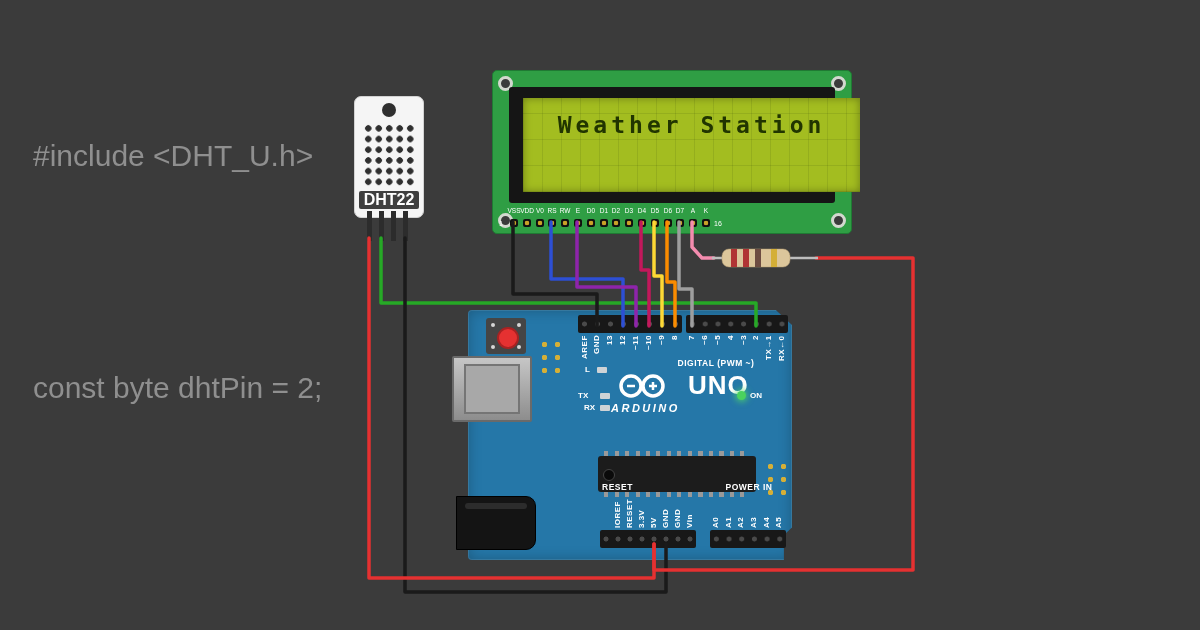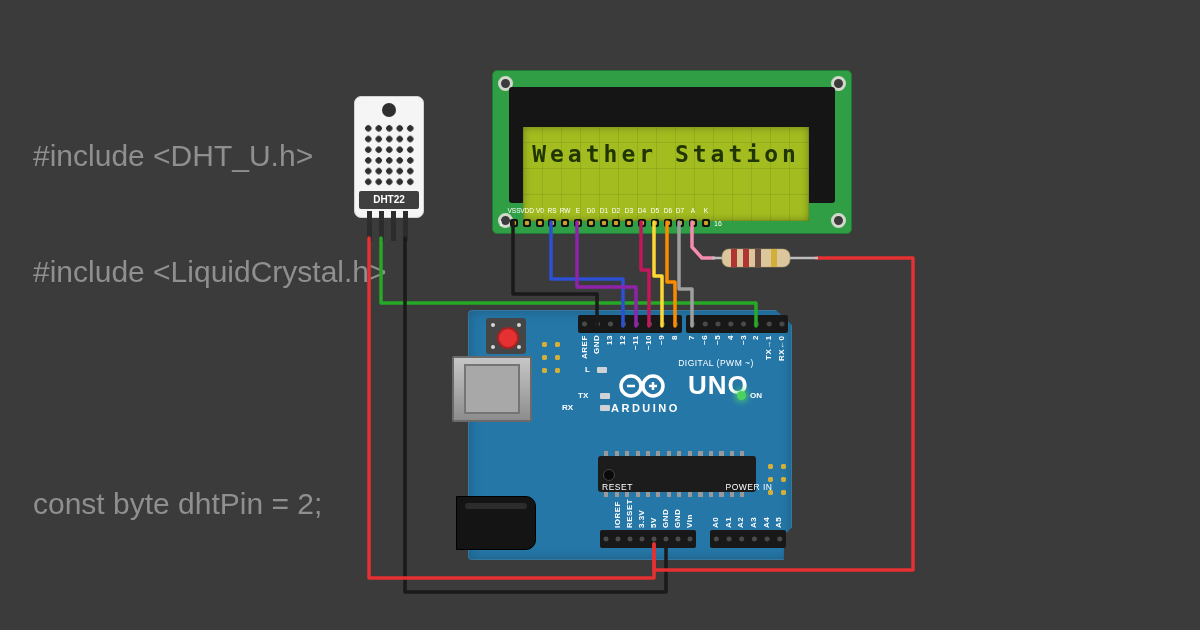--- a/index.html
+++ b/index.html
@@ -16,51 +16,51 @@
 
   
   .dht{position:absolute;left:354px;top:96px;width:68px;height:120px;background:#f5f5f5;
        border:1px solid #d2d2d2;border-radius:7px;z-index:20;}
   .dht-top-hole{position:absolute;left:27px;top:6px;width:14px;height:14px;border-radius:50%;background:#2f2f2f;}
   .dht-grid{position:absolute;left:8px;top:26px;width:52px;height:64px;
             background-image:radial-gradient(circle,#2f2f2f 2.9px,rgba(0,0,0,0) 3.4px);
             background-size:10.5px 10.7px;}
   .dht-pin{position:absolute;top:114px;width:5px;height:30px;background:#2c2c2c;}
   .dht-label{position:absolute;left:4px;top:94px;width:60px;height:18px;background:#3f3f3f;color:#fff;
-             font-size:10px;font-weight:bold;text-align:center;line-height:18px;border-radius:2px;}
+             font-size:16px;font-weight:bold;text-align:center;line-height:18px;border-radius:2px;}
 
   
   .lcd{position:absolute;left:492px;top:70px;width:358px;height:162px;background:#2f9e44;
        border:1px solid #1f7a33;border-radius:5px;z-index:20;}
   .lcd-hole{position:absolute;width:9px;height:9px;border-radius:50%;background:#3b3b3b;border:3px solid #d3d8cf;}
   .lcd-bezel{position:absolute;left:16px;top:16px;width:326px;height:116px;background:#151515;border-radius:3px;}
-  .lcd-screen{position:absolute;left:14px;top:11px;width:286px;height:94px;background:#a3bd20;
+  .lcd-screen{position:absolute;left:14px;top:11px;width:337px;height:94px;background:#a3bd20;
               box-shadow:inset 0 0 8px rgba(0,0,0,.35);
               background-image:repeating-linear-gradient(90deg,rgba(20,40,0,.10) 0 1px,transparent 1px 19px),
-                               repeating-linear-gradient(0deg,rgba(20,40,0,.10) 0 1px,transparent 1px 26px);margin-top:29px;}
+                               repeating-linear-gradient(0deg,rgba(20,40,0,.10) 0 1px,transparent 1px 26px);}
   .lcd-text{display:block;padding-top:14px;text-align:center;color:#213500;
             font-family:"DejaVu Sans Mono", monospace;font-weight:bold;font-size:23px;letter-spacing:4px;}
   .lcd-pin-label{position:absolute;top:136px;width:16px;text-align:center;color:#fff;font-size:6.5px;}
   .lcd-pin{position:absolute;top:148px;width:8px;height:8px;border-radius:2px;
            background:radial-gradient(circle,#c9a227 2px,#101010 2.6px);}
   .lcd-num{position:absolute;top:149px;color:#fff;font-size:7px;}
 
   
   .arduino{position:absolute;left:468px;top:310px;width:324px;height:250px;z-index:20;}
   .board{position:absolute;inset:0;background:#2577a8;border-radius:4px;
          clip-path:polygon(0 0,95% 0,100% 6%,100% 87%,97.5% 90%,97.5% 100%,0 100%);
          box-shadow:inset 0 0 0 1px rgba(255,255,255,.10), inset 0 0 14px rgba(0,0,0,.25);}
   .strip{position:absolute;height:18px;background-color:#181818;border-radius:2px;
          background-image:radial-gradient(circle,#4a4a4a 2.2px,rgba(0,0,0,0) 2.8px);
          background-size:13px 18px;}
   .vlabel{position:absolute;writing-mode:vertical-rl;transform:rotate(180deg);color:#fff;
           font-size:8px;font-weight:bold;width:11px;letter-spacing:.5px;}
   .vlabel.top{top:25px;height:37px;text-align:end;}
   .vlabel.bot{top:184px;height:34px;text-align:start;}
-  .hlabel{position:absolute;color:#fff;font-size:8.5px;font-weight:normal;letter-spacing:.5px;}
+  .hlabel{position:absolute;color:#fff;font-size:8.5px;font-weight:bold;letter-spacing:.5px;}
   .reset-btn{position:absolute;left:18px;top:8px;width:40px;height:36px;background:#454545;border-radius:3px;}
   .reset-cap{position:absolute;left:11px;top:9px;width:18px;height:18px;border-radius:50%;
              background:#e53131;border:2px solid #a82222;}
   .reset-pins{position:absolute;left:5px;top:5px;width:4px;height:4px;border-radius:50%;background:#d6d6d6;
               box-shadow:26px 0 #d6d6d6,0 22px #d6d6d6,26px 22px #d6d6d6;}
   .usb{position:absolute;left:-16px;top:46px;width:76px;height:62px;background:linear-gradient(#c6c6c6,#8d8d8d);
        border:2px solid #6a6a6a;border-radius:2px;}
   .usb-inner{position:absolute;inset:6px 10px;border:2px solid #757575;background:#a8a8a8;}
   .jack{position:absolute;left:-12px;top:186px;width:78px;height:52px;background:#141414;
         border-radius:0 10px 10px 0;border:1px solid #000;}
@@ -68,34 +68,33 @@
   .icsp{position:absolute;width:26px;height:39px;
         background-image:radial-gradient(circle,#d4af37 2.6px,rgba(0,0,0,0) 3px);background-size:13px 13px;}
   .chip{position:absolute;left:130px;top:146px;width:158px;height:36px;background:#1c1c1c;border-radius:3px;}
   .chip::before,.chip::after{content:"";position:absolute;left:6px;right:6px;height:5px;
         background:repeating-linear-gradient(90deg,#9a9a9a 0 4px,transparent 4px 10.5px);}
   .chip::before{top:-5px;}.chip::after{bottom:-5px;}
   .chip-dimple{position:absolute;left:5px;top:13px;width:10px;height:10px;border-radius:50%;
                background:#0a0a0a;border:1px solid #444;}
   .logo{position:absolute;left:143px;top:56px;}
   .uno-label{position:absolute;left:220px;top:60px;color:#fff;font-size:26px;font-weight:bold;letter-spacing:1px;}
-  .arduino-label{position:absolute;left:143px;top:92px;color:#fff;font-size:11px;font-weight:bold;letter-spacing:2.5px;}
+  .arduino-label{position:absolute;left:143px;top:92px;color:#fff;font-size:11px;font-weight:bold;letter-spacing:2.5px;font-style:italic;}
   .on-led{position:absolute;left:269px;top:81px;width:9px;height:9px;border-radius:50%;background:#4ad35e;
           box-shadow:0 0 6px 2px rgba(80,220,100,.75);}
   .mini-label{position:absolute;color:#fff;font-size:8px;font-weight:bold;}
   .mini-led{position:absolute;width:10px;height:6px;background:#cfd3d6;border-radius:1px;}
 </style>
 </head>
 <body>
 
 <div class="stage">
 
   <div class="code">
     <div class="code-line">#include &lt;DHT_U.h&gt;</div>
-    <div class="code-line">#include &lt;LiquidCrystal.h&gt;</div>
     <div class="code-line"></div>
     <div class="code-line">const byte dhtPin = 2;</div>
     
     
     
     
     
     
     
   </div>
@@ -191,21 +190,21 @@
     <span class="vlabel top" style="left:271px">~3</span>
     <span class="vlabel top" style="left:283px">2</span>
     <span class="vlabel top" style="left:296px">TX→1</span>
     <span class="vlabel top" style="left:309px">RX←0</span>
     <span class="hlabel" style="left:178px;top:48px;width:140px;text-align:center">DIGITAL (PWM ~)</span>
 
     <span class="mini-label" style="left:117px;top:55px">L</span>
     <div class="mini-led" style="left:129px;top:57px"></div>
     <span class="mini-label" style="left:110px;top:81px">TX</span>
     <div class="mini-led" style="left:132px;top:83px"></div>
-    <span class="mini-label" style="left:94px;top:93px">RX</span>
+    <span class="mini-label" style="left:116px;top:93px">RX</span>
     <div class="mini-led" style="left:132px;top:95px"></div>
 
     <svg class="logo" width="72" height="40" viewBox="0 0 72 40">
       <circle cx="20" cy="20" r="10" fill="none" stroke="#ffffff" stroke-width="3.5"></circle>
       <circle cx="42" cy="20" r="10" fill="none" stroke="#ffffff" stroke-width="3.5"></circle>
       <line x1="16" y1="20" x2="24" y2="20" stroke="#ffffff" stroke-width="2.5"></line>
       <line x1="38" y1="20" x2="46" y2="20" stroke="#ffffff" stroke-width="2.5"></line>
       <line x1="42" y1="16" x2="42" y2="24" stroke="#ffffff" stroke-width="2.5"></line>
     </svg>
     <span class="uno-label">UNO</span>

